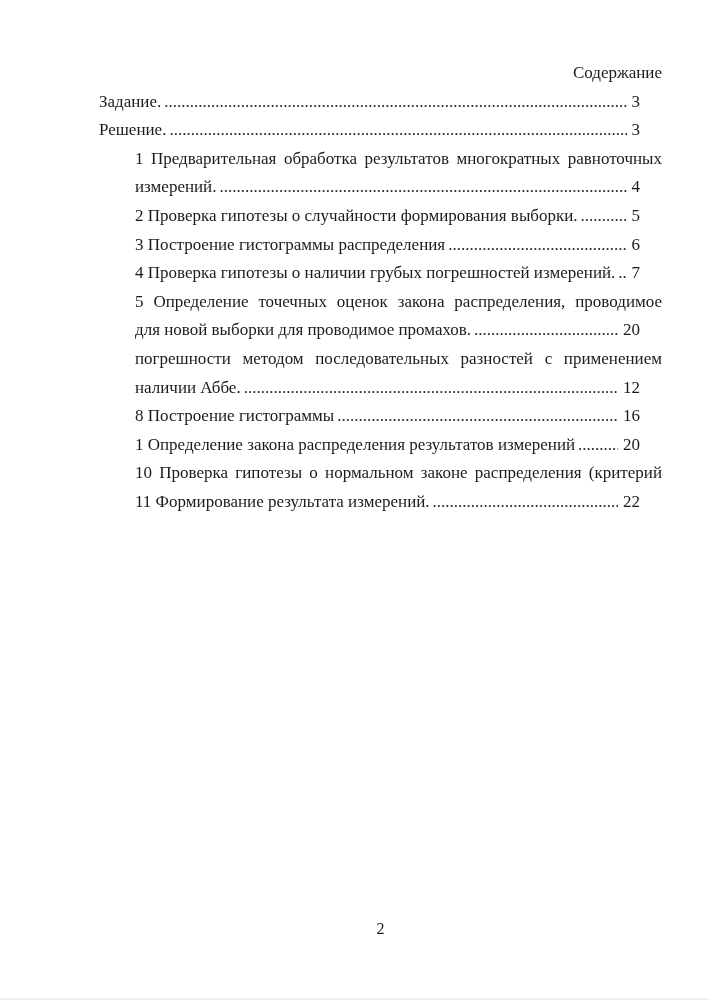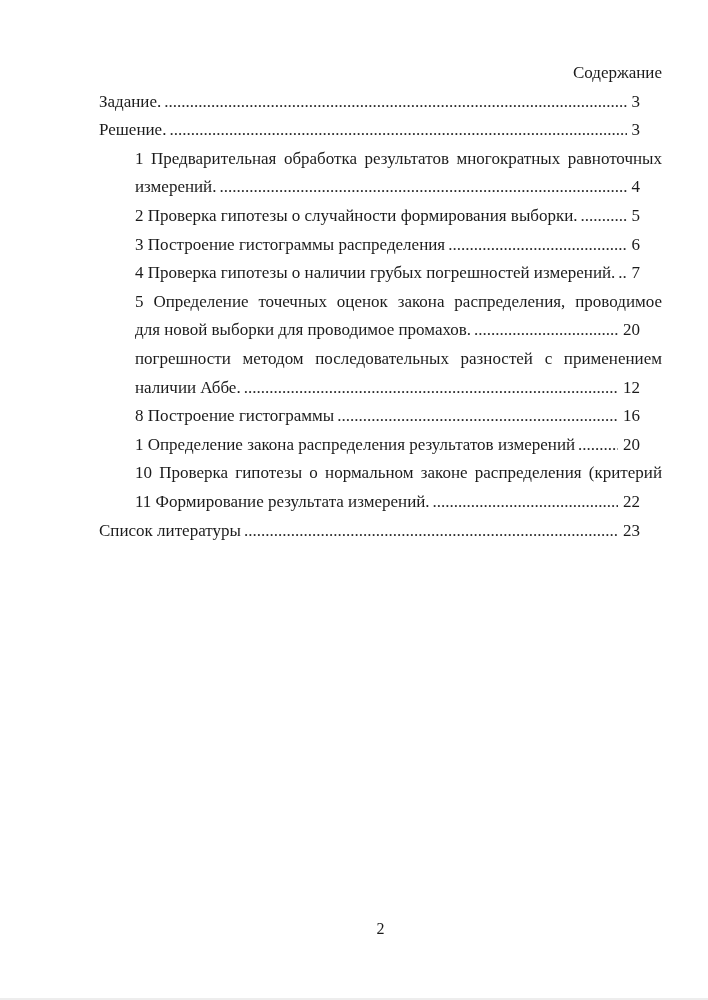--- a/index.html
+++ b/index.html
@@ -162,23 +162,18 @@
 
     <div class="fill lvl2">10 Проверка гипотезы о нормальном законе распределения (критерий</div>
 
 
     <div class="line leader lvl2">
       <span class="txt">11 Формирование результата измерений.</span>
       <span class="dots"></span>
       <span class="pnum">22</span>
     </div>
 
-    <div class="line leader">
-      <span class="txt">Список литературы</span>
-      <span class="dots"></span>
-      <span class="pnum">23</span>
-    </div>
 
   </div>
 
   <div class="footer">2</div>
   <div class="page-edge"></div>
 </div>
 
 </body></html>

